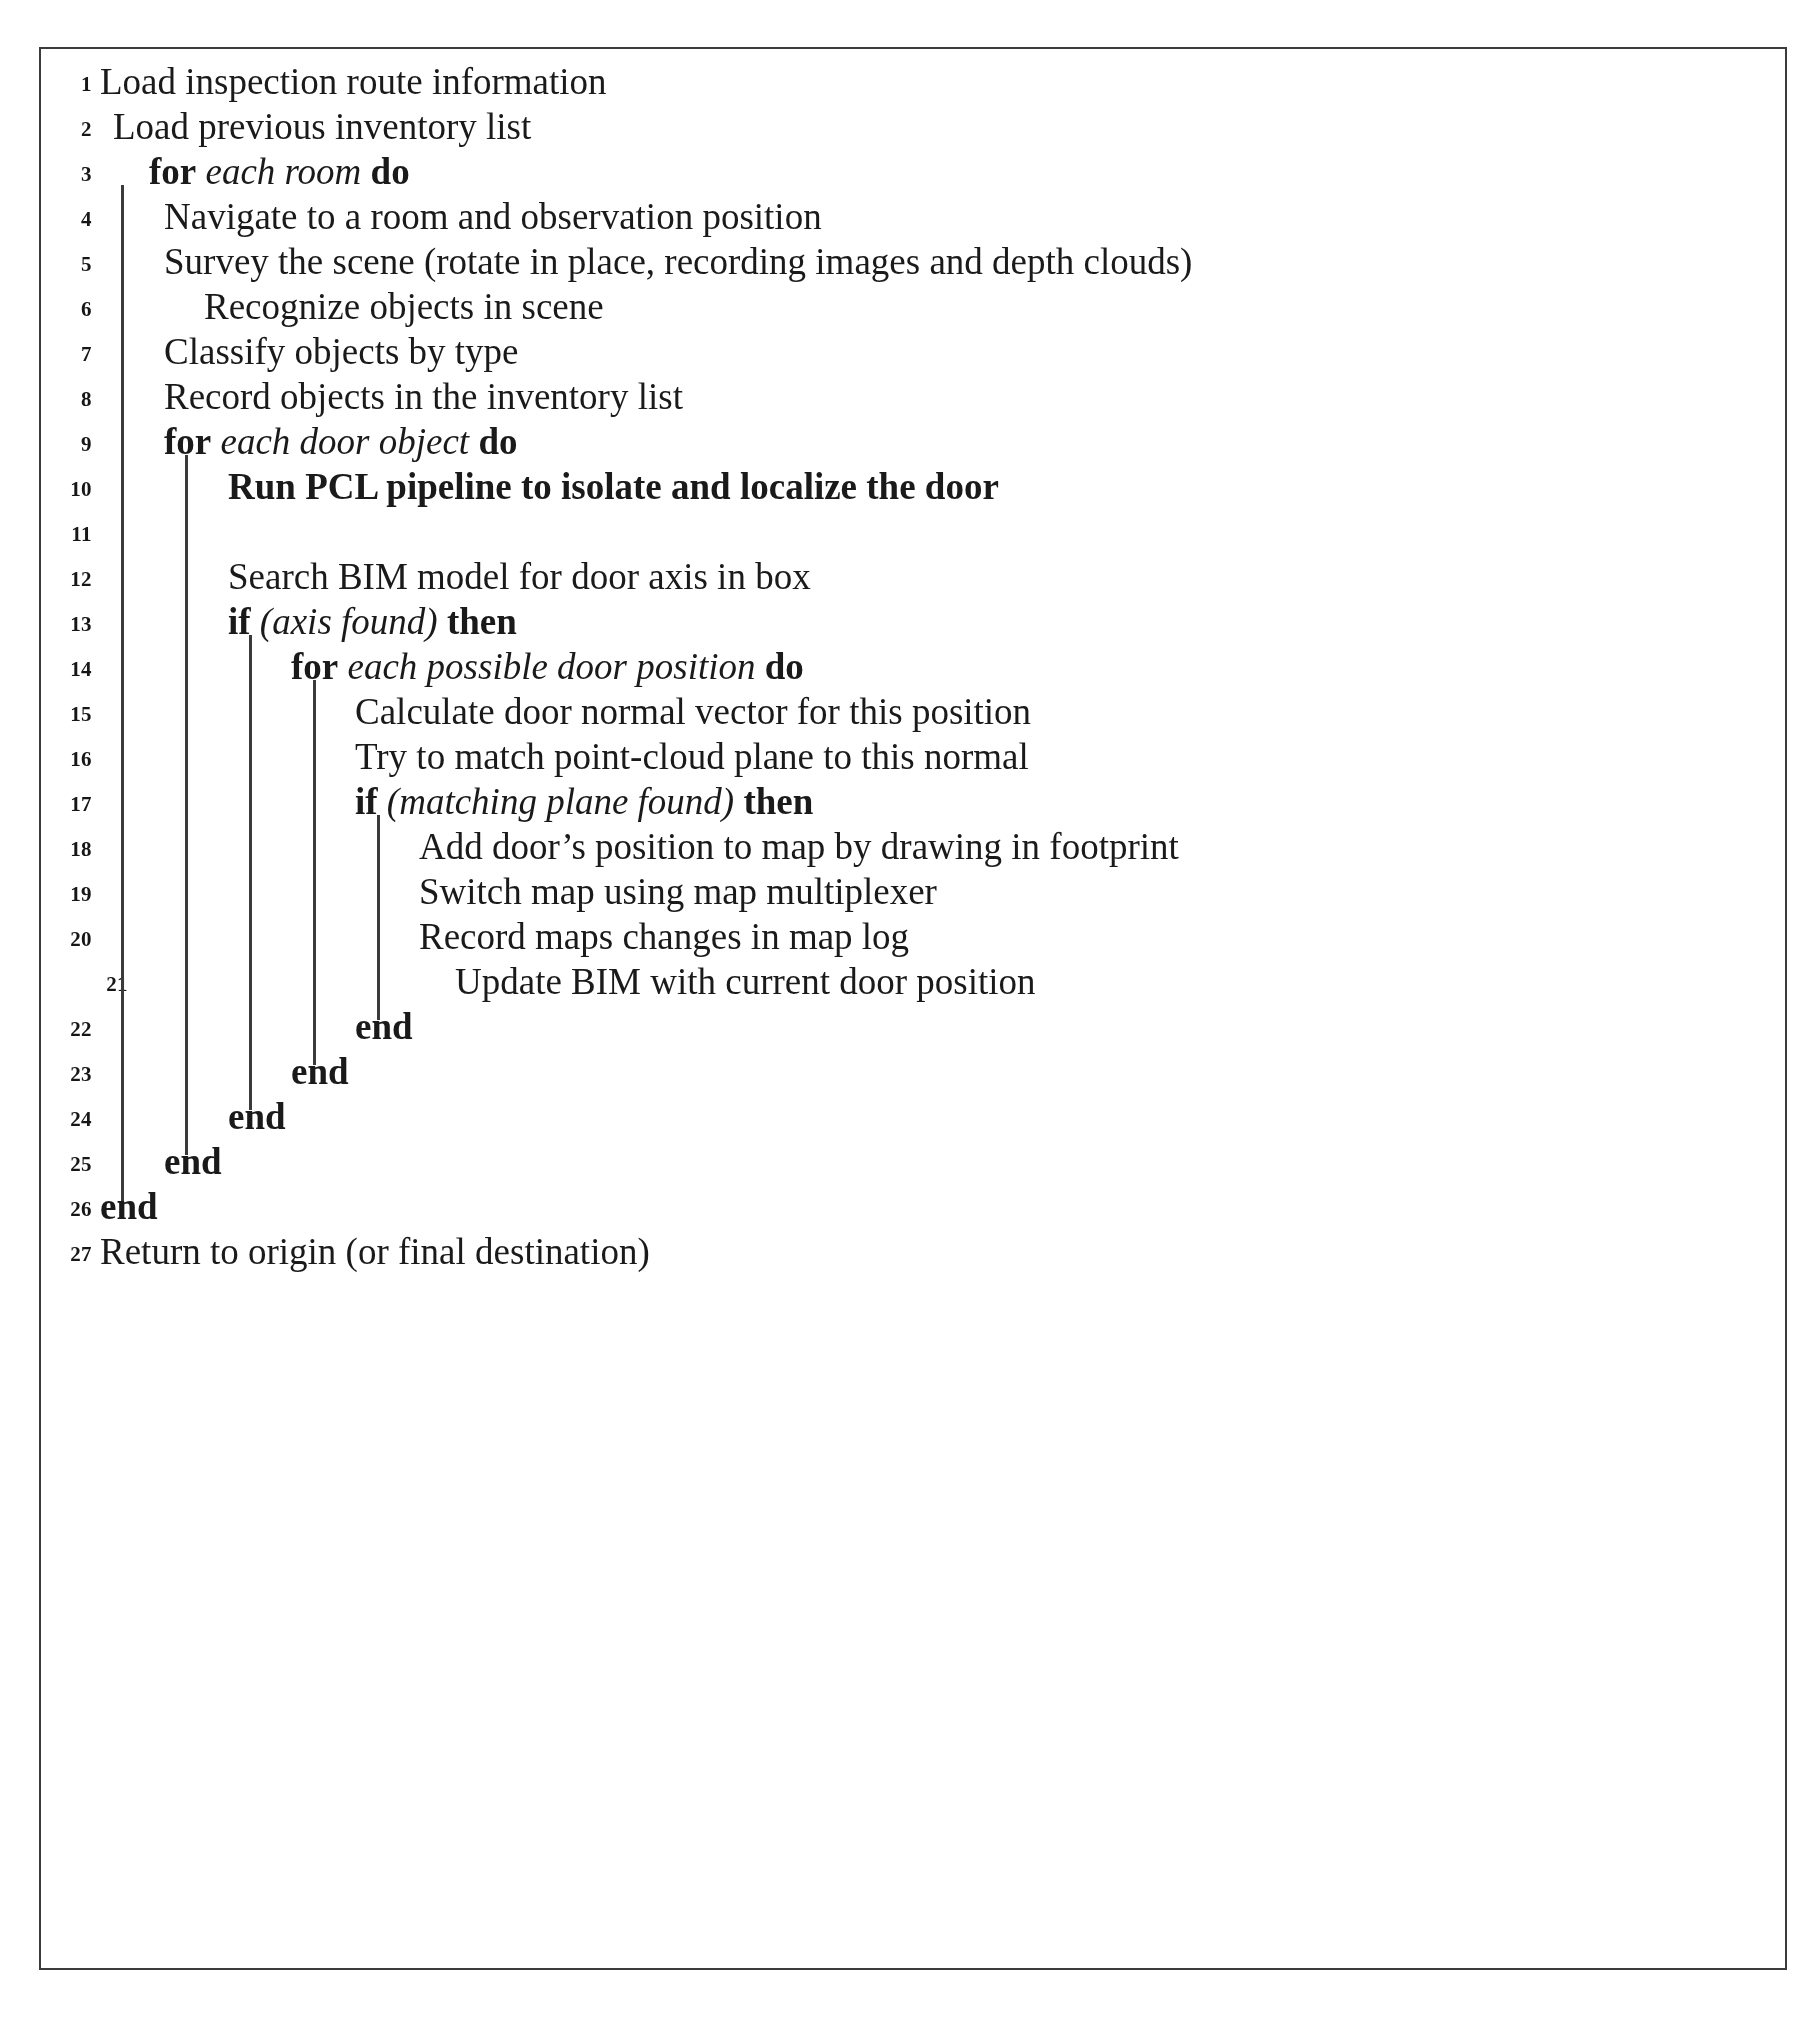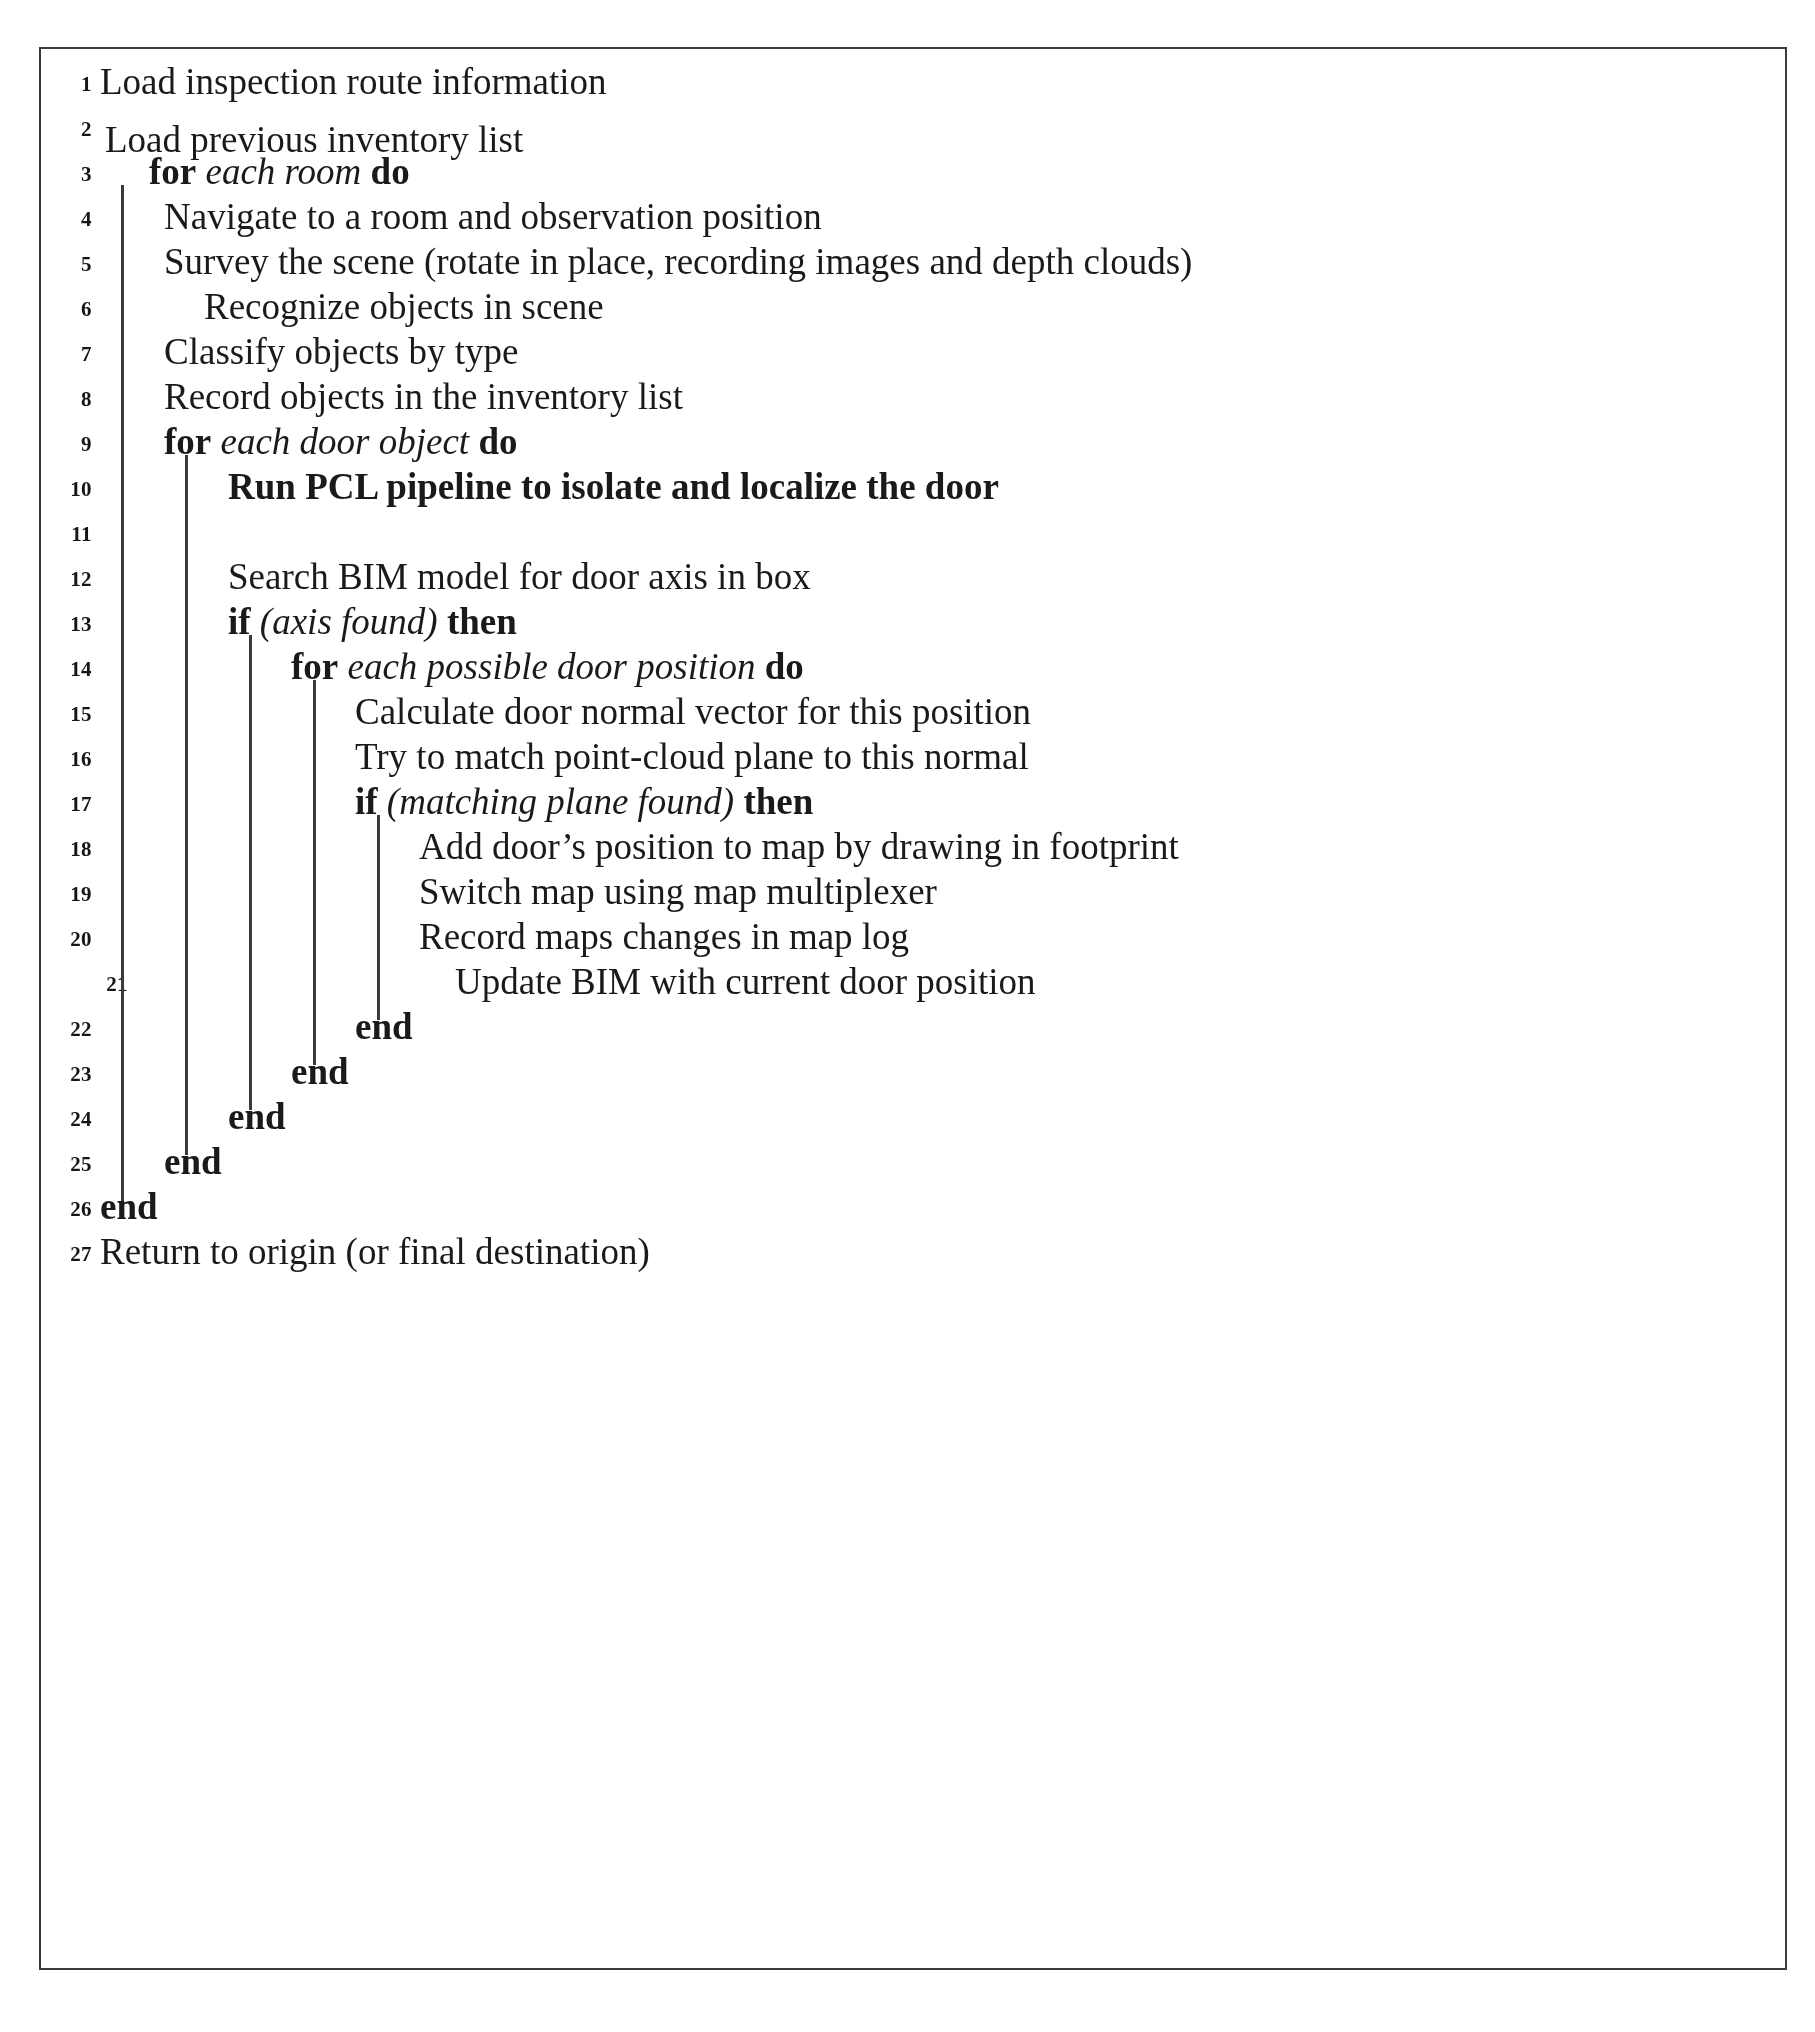--- a/index.html
+++ b/index.html
@@ -82,21 +82,21 @@
 <body>
 
 <div id="algorithm-frame">
   <div class="algo-body" id="algo-body">
       <div class="algo-line" style="top: 9.8px;">
         <span class="line-number">1</span>
         <span class="line-text" style="left: 59px;"><span>Load inspection route information</span></span>
       </div>
       <div class="algo-line" style="top: 55px;">
         <span class="line-number">2</span>
-        <span class="line-text" style="left: 64px; margin-top: 13px;"><span>Load previous inventory list</span></span>
+        <span class="line-text" style="left: 72px;"><span>Load previous inventory list</span></span>
       </div>
       <div class="algo-line" style="top: 100px;">
         <span class="line-number">3</span>
         <span class="line-text" style="left: 68px; margin-left: 40px;"><span class="kw">for</span> <span class="em">each room</span> <span class="kw">do</span></span>
       </div>
       <div class="algo-line" style="top: 145px;">
         <span class="line-number">4</span>
         <span class="line-text" style="left: 123px;"><span>Navigate to a room and observation position</span></span>
       </div>
       <div class="algo-line" style="top: 190px;">

